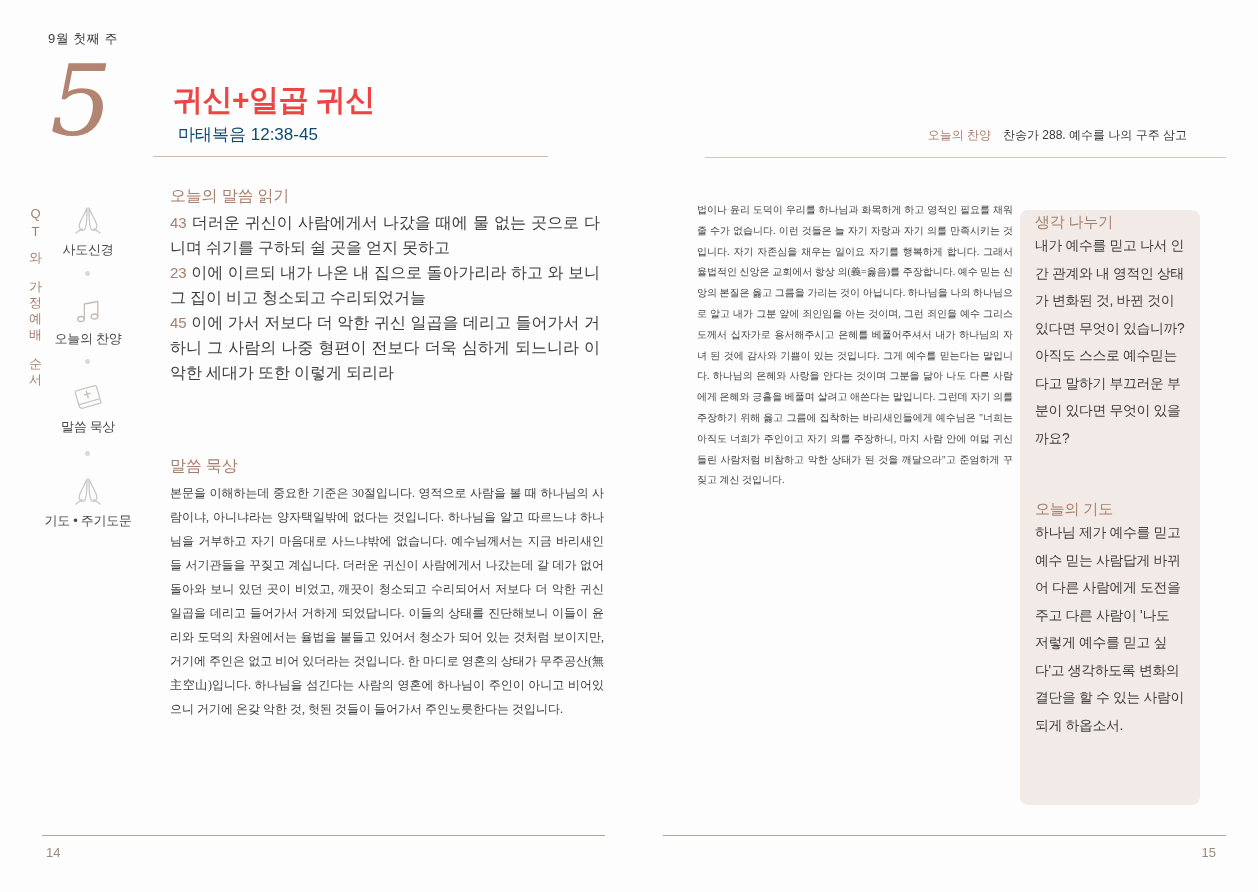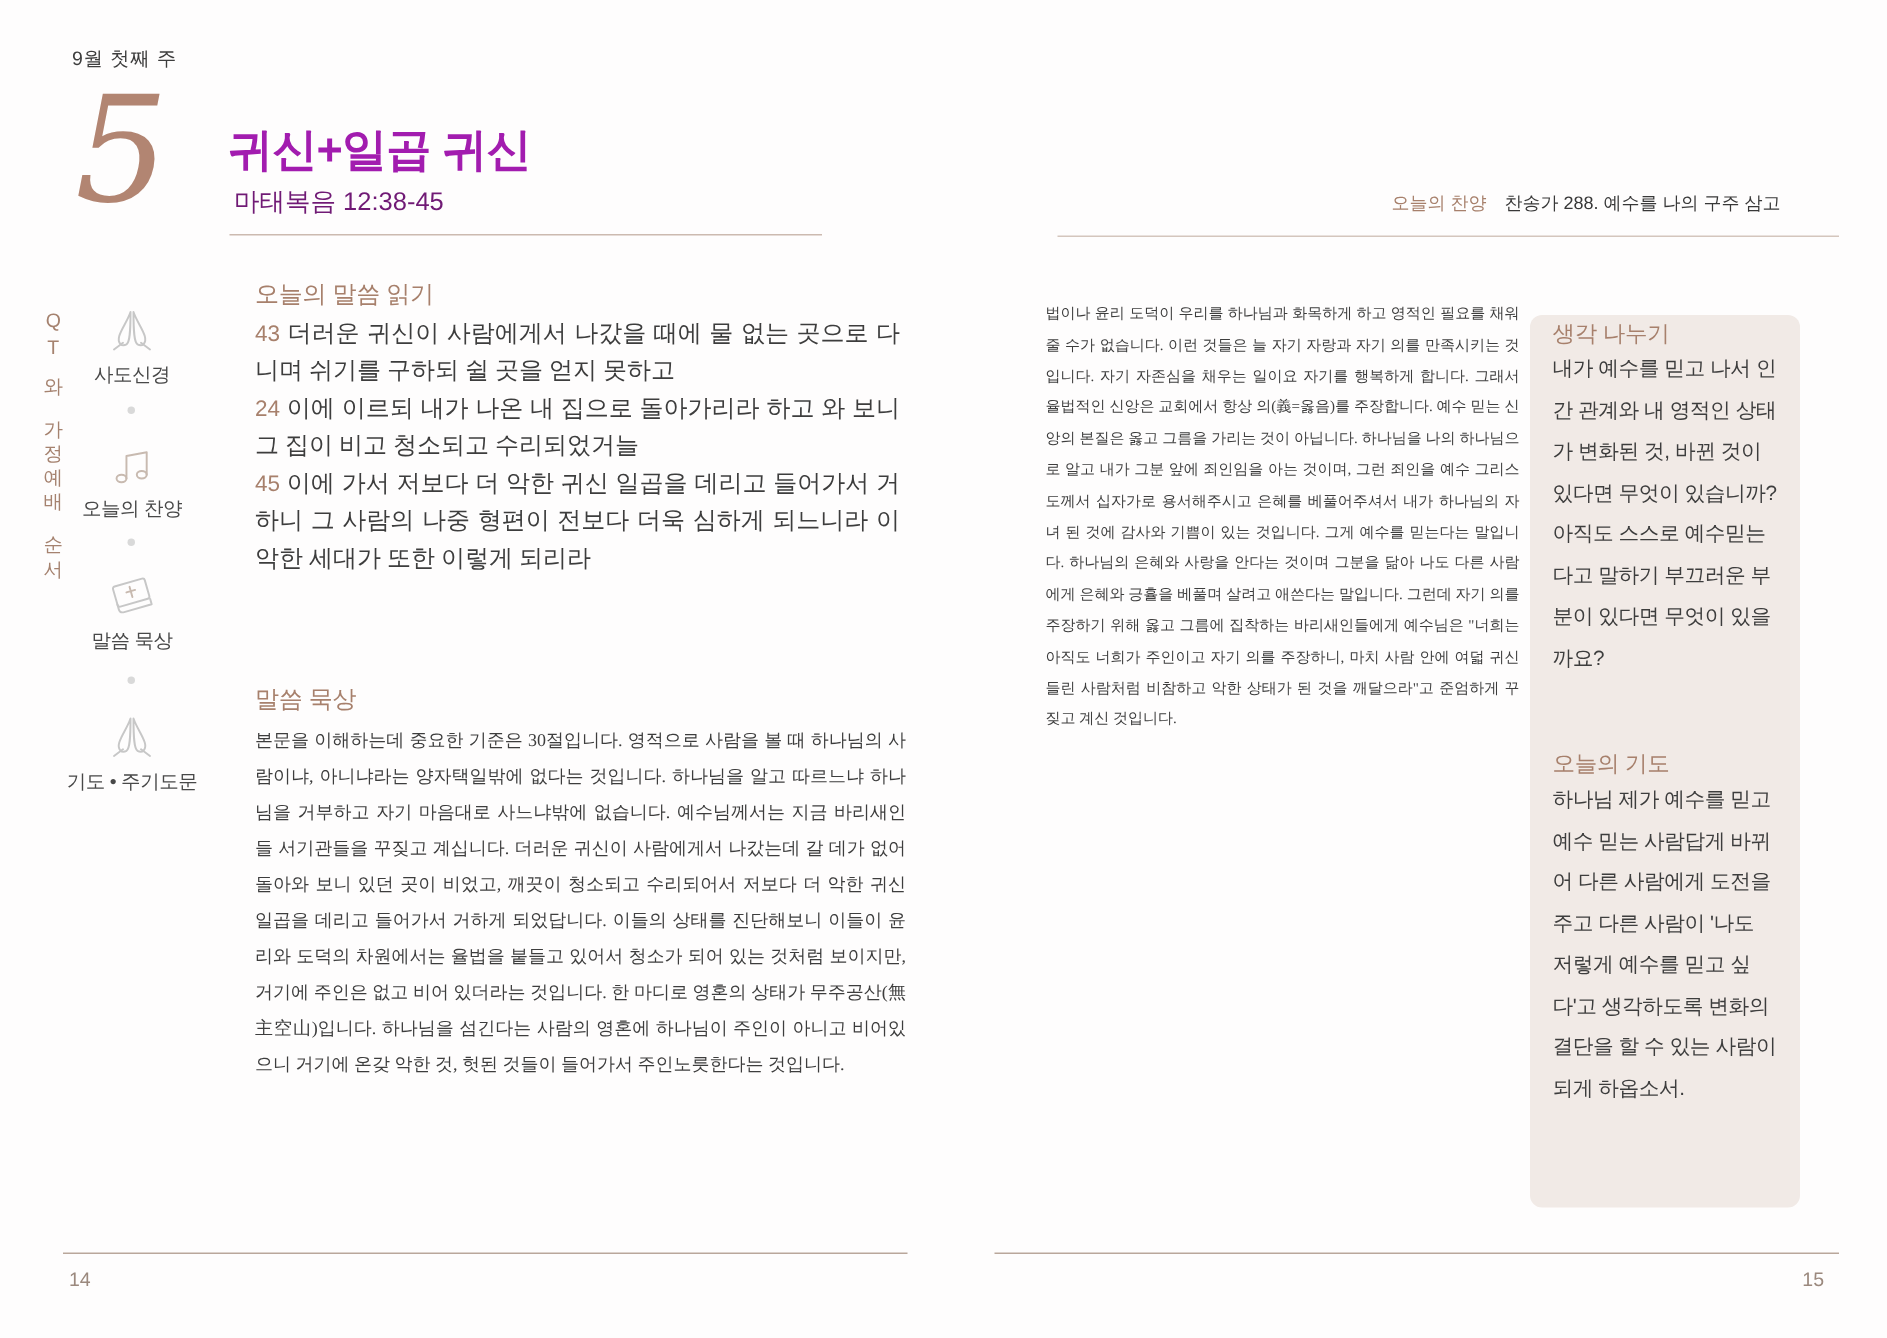--- a/index.html
+++ b/index.html
@@ -13,22 +13,22 @@
   }
   .abs { position:absolute; }
 
   
   .week-label { left:48px; top:30px; font-size:13px; color:#3d3d3d; letter-spacing:0.5px; }
   .day-number {
     left:50px; top:52px; font-size:98px; line-height:1;
     font-family:"DejaVu Serif", serif; font-style:italic; font-weight:400;
     color:#b28572;
   }
-  .lesson-title { left:152px; top:80px; font-size:30px; font-weight:600; color:#a21caf; letter-spacing:-0.5px; }
-  .lesson-ref   { left:156px; top:123px; font-size:17px; color:#701a75; }
+  .lesson-title { left:173px; top:80px; font-size:30px; font-weight:600; color:#ef4444; letter-spacing:-0.5px; }
+  .lesson-ref   { left:178px; top:123px; font-size:17px; color:#0c4a6e; }
   .rule { height:1px; background:#ccbab0; }
   .rule-title { left:153px; top:156px; width:395px; }
   .rule-right-top { left:705px; top:157px; width:521px; background:#d4c6bd; }
 
   
   .rail-vertical {
     left:27px; top:206px; display:flex; flex-direction:column; gap:13px; align-items:center;
     color:#a5826f; font-size:13px;
   }
   .rail-vertical .vgroup { writing-mode:vertical-rl; text-orientation:upright; letter-spacing:3px; line-height:17px; }
@@ -143,21 +143,21 @@
       <path d="M4 27 L10 22.5"></path>
         <path d="M28 27 L22 22.5"></path>
     </svg>
   </div>
   <div class="step-label">기도 • 주기도문</div>
 </div>
 
 <div class="abs section-heading reading-heading">오늘의 말씀 읽기</div>
 <div class="abs verses">
   <p><span class="verse-num">43</span> <span>더러운 귀신이 사람에게서 나갔을 때에 물 없는 곳으로 다니며 쉬기를 구하되 쉴 곳을 얻지 못하고</span></p>
-  <p><span class="verse-num">24</span> <span>이에 이르되 내가 나온 내 집으로 돌아가리라 하고 와 보니 그 집이 비고 청소되고 수리되었거늘</span></p>
+  <p><span class="verse-num">23</span> <span>이에 이르되 내가 나온 내 집으로 돌아가리라 하고 와 보니 그 집이 비고 청소되고 수리되었거늘</span></p>
   <p><span class="verse-num">45</span> <span>이에 가서 저보다 더 악한 귀신 일곱을 데리고 들어가서 거하니 그 사람의 나중 형편이 전보다 더욱 심하게 되느니라 이 악한 세대가 또한 이렇게 되리라</span></p>
 </div>
 
 <div class="abs section-heading meditation-heading">말씀 묵상</div>
 <div class="abs meditation-body">본문을 이해하는데 중요한 기준은 30절입니다. 영적으로 사람을 볼 때 하나님의 사람이냐, 아니냐라는 양자택일밖에 없다는 것입니다. 하나님을 알고 따르느냐 하나님을 거부하고 자기 마음대로 사느냐밖에 없습니다. 예수님께서는 지금 바리새인들 서기관들을 꾸짖고 계십니다. 더러운 귀신이 사람에게서 나갔는데 갈 데가 없어 돌아와 보니 있던 곳이 비었고, 깨끗이 청소되고 수리되어서 저보다 더 악한 귀신 일곱을 데리고 들어가서 거하게 되었답니다. 이들의 상태를 진단해보니 이들이 윤리와 도덕의 차원에서는 율법을 붙들고 있어서 청소가 되어 있는 것처럼 보이지만, 거기에 주인은 없고 비어 있더라는 것입니다. 한 마디로 영혼의 상태가 무주공산(無主空山)입니다. 하나님을 섬긴다는 사람의 영혼에 하나님이 주인이 아니고 비어있으니 거기에 온갖 악한 것, 헛된 것들이 들어가서 주인노릇한다는 것입니다.</div>
 
 <div class="abs hymn-line">
   <span class="hymn-label">오늘의 찬양</span><span class="hymn-value">찬송가 288. 예수를 나의 구주 삼고</span>
 </div>
 <div class="abs rule rule-right-top"></div>

